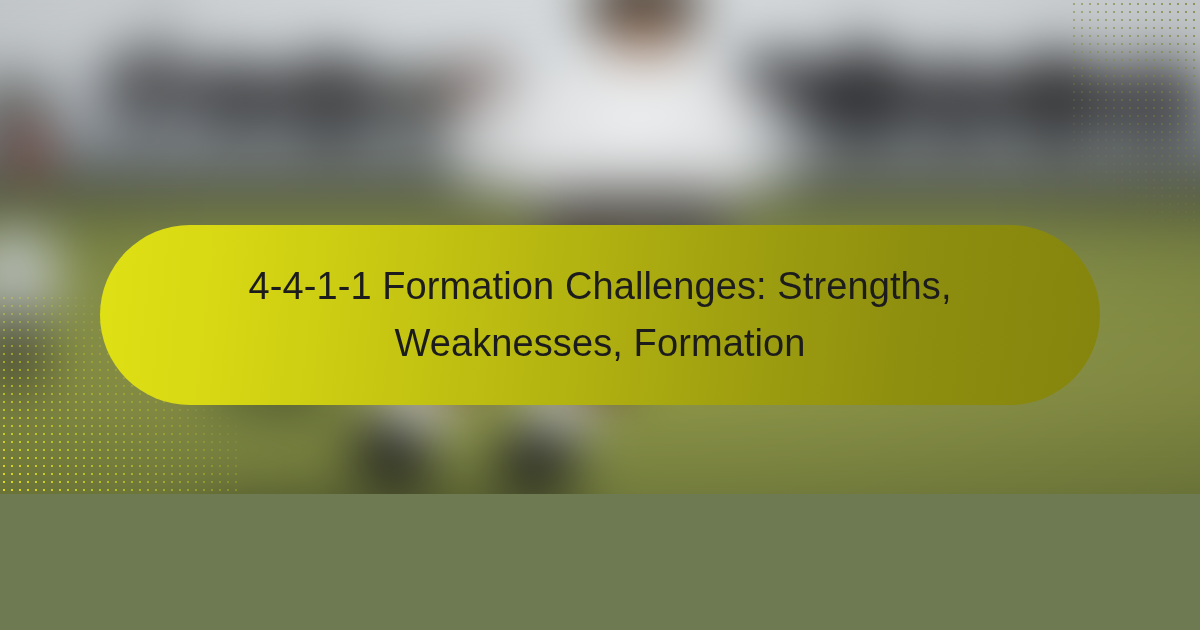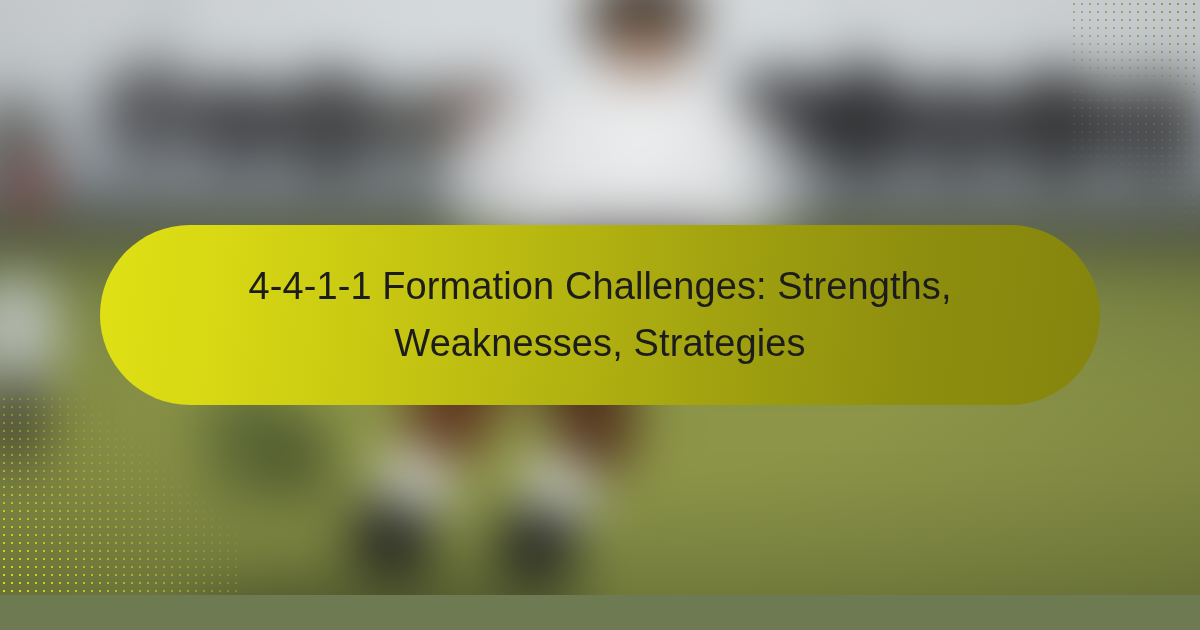--- a/index.html
+++ b/index.html
@@ -10,21 +10,21 @@
     height: 630px;
     overflow: hidden;
     background: #6e7a52;
   }
 
   * { box-sizing: border-box; }
 
   #banner {
     position: relative;
     width: 1200px;
-    height: 595px;
+    height: 494px;
     overflow: hidden;
     font-family: "Liberation Sans", "DejaVu Sans", sans-serif;
     text-decoration: underline;
   }
 
   
   .photo {
     position: absolute;
     inset: 0;
     overflow: hidden;
@@ -308,16 +308,16 @@
       <div class="boot-a"></div>
       <div class="boot-b"></div>
     </div>
     <div class="vignette"></div>
   </div>
 
   <div class="dots dots-tr"></div>
   <div class="dots dots-bl"></div>
 
   <div id="title-pill">
-    <h1 id="title-text"><span>4-4-1-1 Formation Challenges: Strengths,</span><br><span>Weaknesses, Strategies</span></h1>
+    <h1 id="title-text"><span>4-4-1-1 Formation Challenges: Strengths,</span><br><span>Weaknesses, Formation</span></h1>
   </div>
 
 </div>
 
 </body></html>

